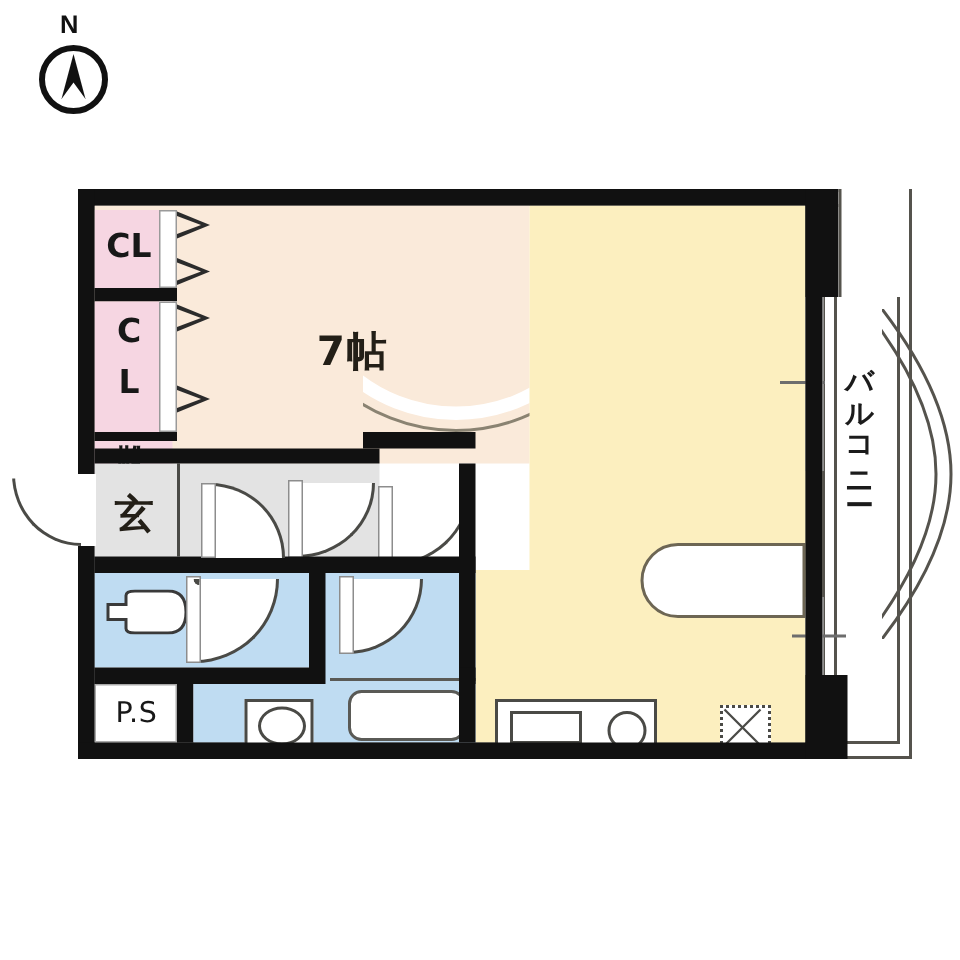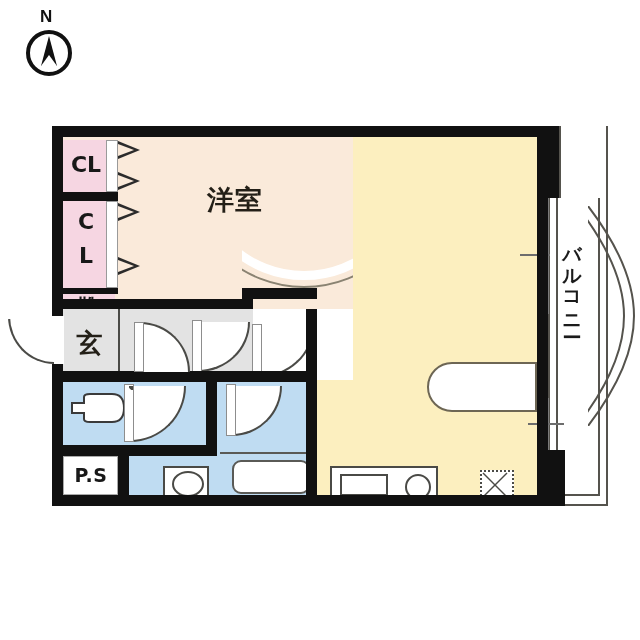--- a/index.html
+++ b/index.html
@@ -60,21 +60,21 @@
     color: #231f17;
     text-align: center;
     line-height: 1.05;
     white-space: pre;
     font-family: "DejaVu Sans", "Liberation Sans", sans-serif;
   }
   .lbl-room   { font-size: 27px; font-weight: bold; letter-spacing: 1px; }
   .lbl-ldk    { font-size: 30px; font-weight: bold; letter-spacing: 1.5px; color:#3a3325; }
   .lbl-closet { font-size: 22px; font-weight: bold; color: #181818; }
   .lbl-small  { font-size: 20px; font-weight: bold; color: #181818; }
-  .lbl-ps     { font-size: 19px; font-weight: bold; color: #181818; letter-spacing: .5px; }
+  .lbl-ps     { font-size: 19px; font-weight: normal; color: #181818; letter-spacing: .5px; }
   .lbl-balc {
     font-size: 19px; font-weight: bold; color: #1b1b1b;
     writing-mode: vertical-rl; text-orientation: upright;
     letter-spacing: 2px;
   }
 
   
   .fx { border: 2px solid #4a4a46; background: #ffffff; box-sizing: border-box; }
 
   
@@ -136,21 +136,21 @@
 
   <div class="abs" style="left:242px; top:170px; width:122px; height:140px; overflow:hidden;">
     <div class="abs" style="left:-58px; top:-122px; width:240px; height:240px;
                 border:2px solid #8a8372; border-radius:50%;
                 background:transparent; box-sizing:border-box;"></div>
     <div class="abs" style="left:-50px; top:-114px; width:224px; height:224px;
                 border:9px solid #ffffff; border-radius:50%;
                 background:transparent; box-sizing:border-box;"></div>
   </div>
 
-  <div class="abs lbl lbl-room" style="left:175px; top:186px; width:120px;">洋室</div>
+  <div class="abs lbl lbl-room" style="left:175px; top:221px; width:120px;">7帖</div>
 
   <div class="abs room-ldk" style="left:353px; top:137px; width:184px; height:358px;"></div>
   <div class="abs room-ldk" style="left:317px; top:380px; width:220px; height:115px;"></div>
 
 
   <div class="abs" style="left:427px; top:362px; width:110px; height:50px;
               border:2px solid #6d6654; border-radius:26px 0 0 26px;
               background:#ffffff; box-sizing:border-box;"></div>
 
   <div class="abs fx" style="left:330px; top:466px; width:108px; height:38px;"></div>

